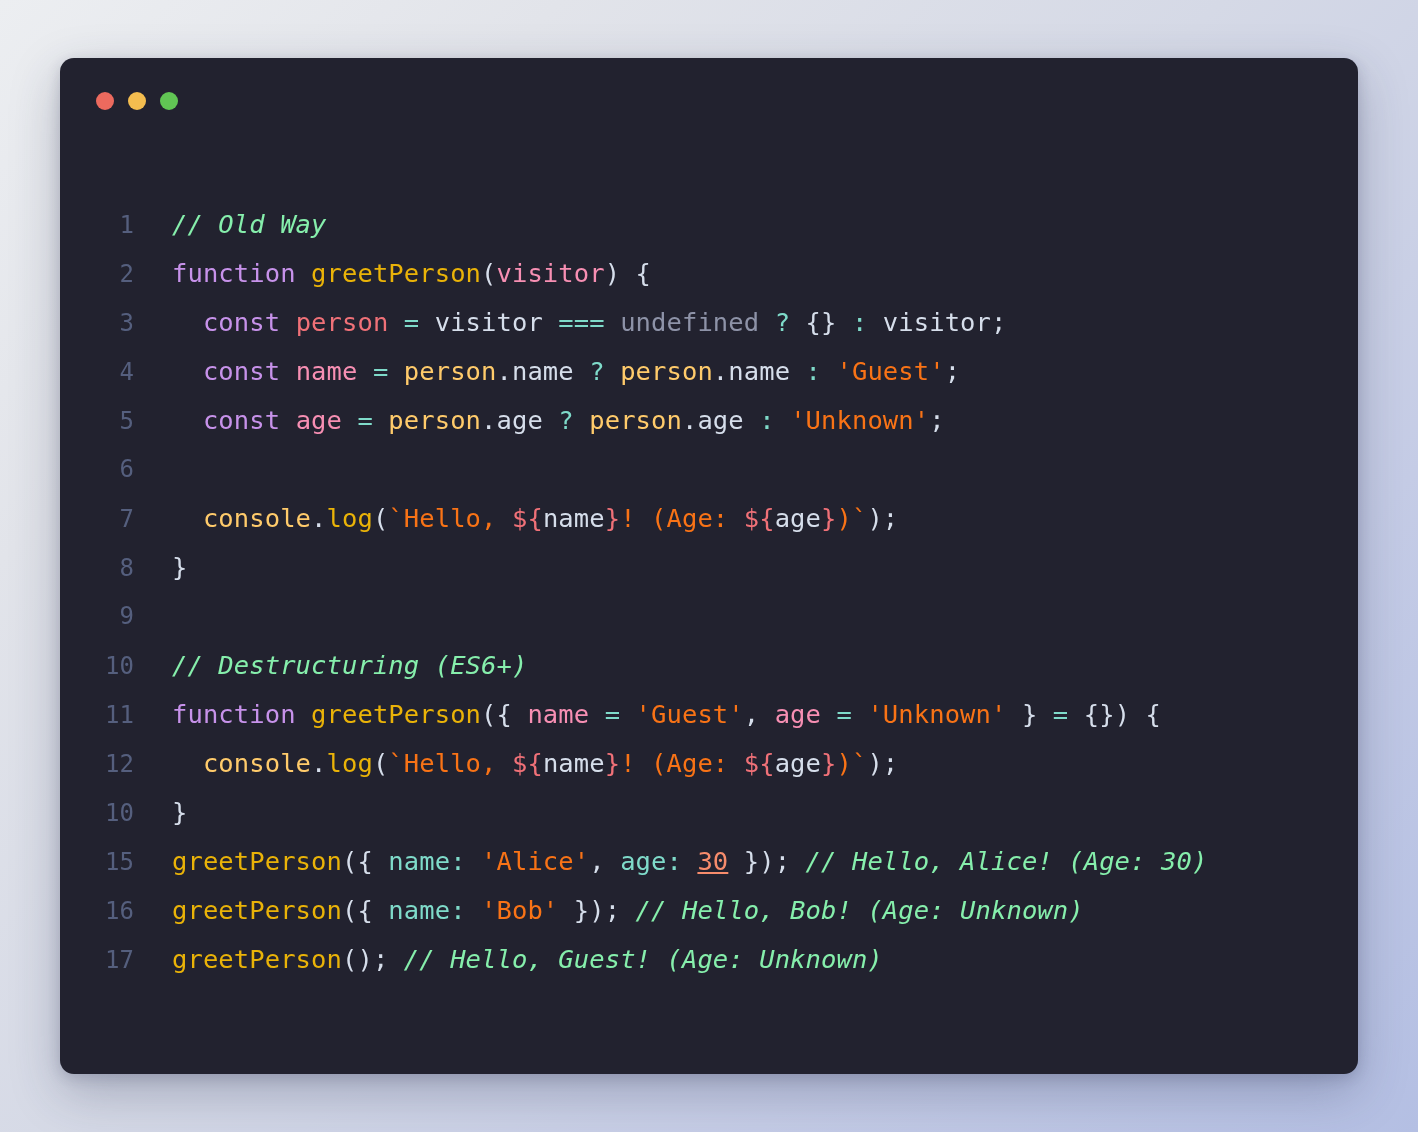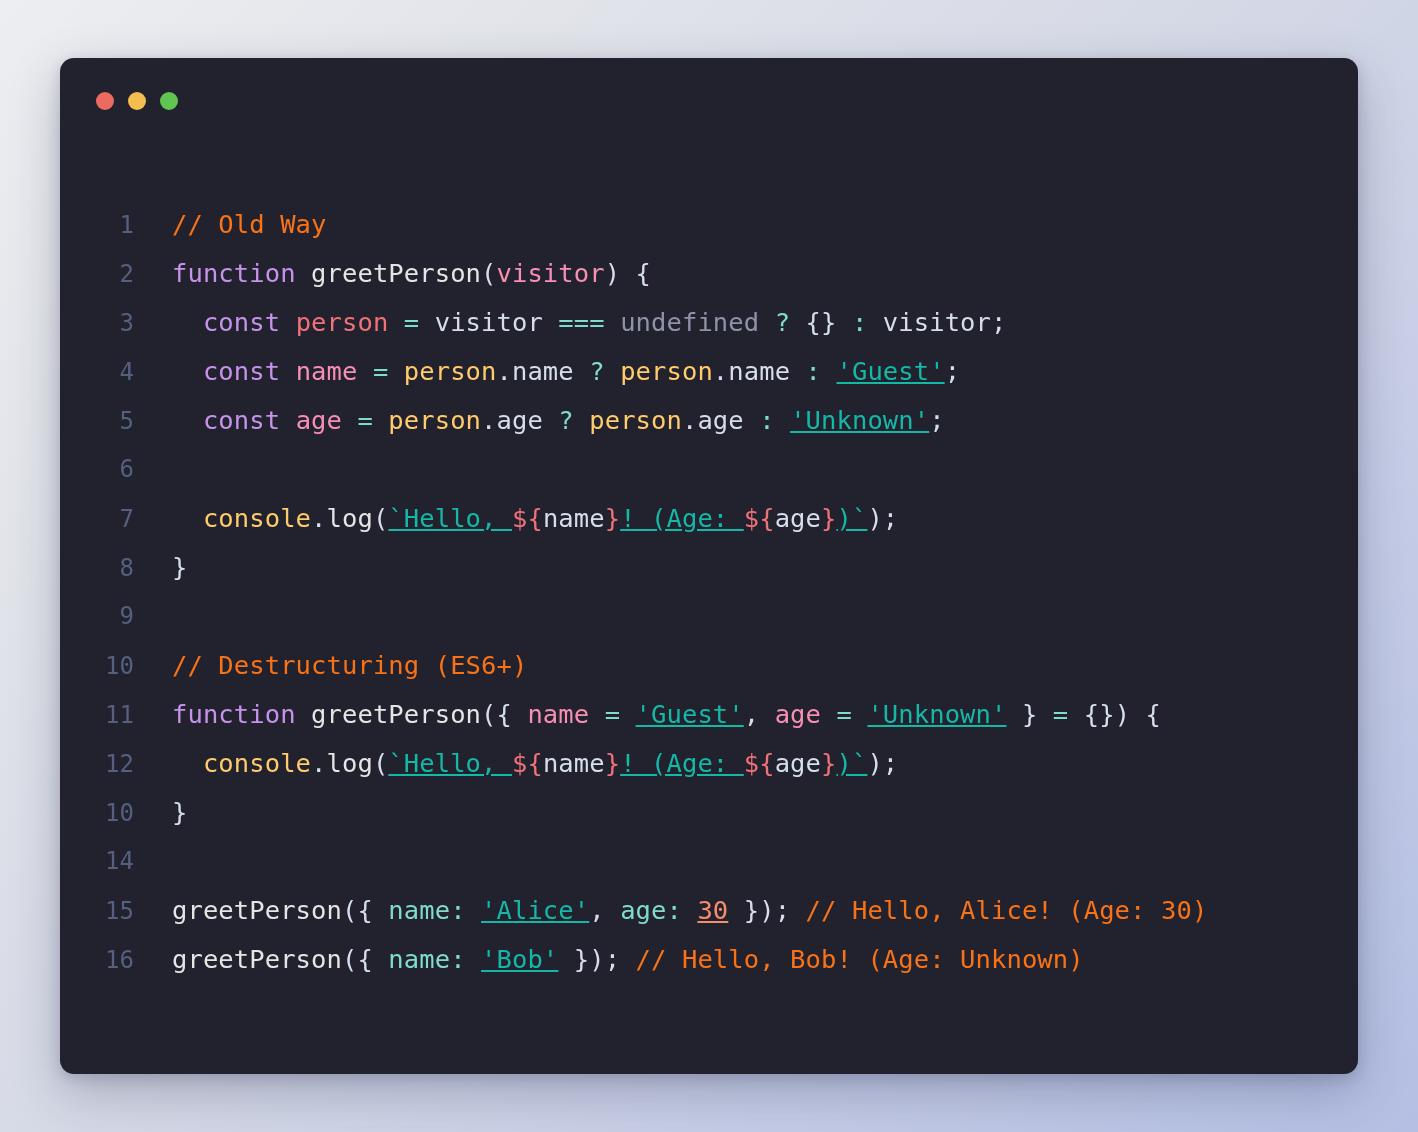--- a/index.html
+++ b/index.html
@@ -85,27 +85,27 @@
     user-select: none;
   }
   .code-text {
     flex: 1 1 auto;
     padding-left: 38px;
     color: #d6deeb;
     overflow: visible;
   }
 
   
-  .t-comment   { color: #f97316; }
+  .t-comment   { color: #86efac; font-style: italic; }
   .t-keyword   { color: #c792ea; }
-  .t-func      { color: #e5e5e5; }
+  .t-func      { color: #eab308; }
   .t-param     { color: #f78fb3; }
   .t-plain     { color: #d6deeb; }
   .t-op        { color: #7fdbca; }
-  .t-string    { color: #14b8a6; text-decoration: underline; }
+  .t-string    { color: #f97316; }
   .t-builtin   { color: #8e93a8; text-align: right; }
   .t-object    { color: #ffcb6b; }
   .t-prop      { color: #7fdbca; }
   .t-number    { color: #f78c6c; text-decoration: underline; }
   .t-interp    { color: #f07178; }
 </style>
 </head>
 <body>
 
 <div id="editor-window">
@@ -123,18 +123,18 @@
       <div class="code-line"><span class="ln">4</span><span class="code-text"><span class="t-plain">  </span><span class="t-keyword">const </span><span class="t-param">name</span><span class="t-plain"> </span><span class="t-op">=</span><span class="t-plain"> </span><span class="t-object">person</span><span class="t-plain">.name</span><span class="t-plain"> </span><span class="t-op">?</span><span class="t-plain"> </span><span class="t-object">person</span><span class="t-plain">.name</span><span class="t-plain"> </span><span class="t-op">:</span><span class="t-plain"> </span><span class="t-string">'Guest'</span><span class="t-plain">;</span></span></div>
       <div class="code-line"><span class="ln">5</span><span class="code-text"><span class="t-plain">  </span><span class="t-keyword">const </span><span class="t-param">age</span><span class="t-plain"> </span><span class="t-op">=</span><span class="t-plain"> </span><span class="t-object">person</span><span class="t-plain">.age</span><span class="t-plain"> </span><span class="t-op">?</span><span class="t-plain"> </span><span class="t-object">person</span><span class="t-plain">.age</span><span class="t-plain"> </span><span class="t-op">:</span><span class="t-plain"> </span><span class="t-string">'Unknown'</span><span class="t-plain">;</span></span></div>
       <div class="code-line"><span class="ln">6</span><span class="code-text"></span></div>
       <div class="code-line"><span class="ln">7</span><span class="code-text"><span class="t-plain">  </span><span class="t-object">console</span><span class="t-plain">.</span><span class="t-func">log</span><span class="t-plain">(</span><span class="t-string">`Hello, </span><span class="t-interp">${</span><span class="t-plain">name</span><span class="t-interp">}</span><span class="t-string">! (Age: </span><span class="t-interp">${</span><span class="t-plain">age</span><span class="t-interp">}</span><span class="t-string">)`</span><span class="t-plain">);</span></span></div>
       <div class="code-line"><span class="ln">8</span><span class="code-text"><span class="t-plain">}</span></span></div>
       <div class="code-line"><span class="ln">9</span><span class="code-text"></span></div>
       <div class="code-line"><span class="ln">10</span><span class="code-text"><span class="t-comment">// Destructuring (ES6+)</span></span></div>
       <div class="code-line"><span class="ln">11</span><span class="code-text"><span class="t-keyword">function </span><span class="t-func">greetPerson</span><span class="t-plain">({ </span><span class="t-param">name</span><span class="t-plain"> </span><span class="t-op">=</span><span class="t-plain"> </span><span class="t-string">'Guest'</span><span class="t-plain">, </span><span class="t-param">age</span><span class="t-plain"> </span><span class="t-op">=</span><span class="t-plain"> </span><span class="t-string">'Unknown'</span><span class="t-plain"> } </span><span class="t-op">=</span><span class="t-plain"> {}) {</span></span></div>
       <div class="code-line"><span class="ln">12</span><span class="code-text"><span class="t-plain">  </span><span class="t-object">console</span><span class="t-plain">.</span><span class="t-func">log</span><span class="t-plain">(</span><span class="t-string">`Hello, </span><span class="t-interp">${</span><span class="t-plain">name</span><span class="t-interp">}</span><span class="t-string">! (Age: </span><span class="t-interp">${</span><span class="t-plain">age</span><span class="t-interp">}</span><span class="t-string">)`</span><span class="t-plain">);</span></span></div>
       <div class="code-line"><span class="ln">10</span><span class="code-text"><span class="t-plain">}</span></span></div>
-      <div class="code-line"><span class="ln">14</span><span class="code-text"></span></div>
       <div class="code-line"><span class="ln">15</span><span class="code-text"><span class="t-func">greetPerson</span><span class="t-plain">({ </span><span class="t-prop">name</span><span class="t-prop">: </span><span class="t-string">'Alice'</span><span class="t-plain">, </span><span class="t-prop">age</span><span class="t-prop">: </span><span class="t-number">30</span><span class="t-plain"> });</span><span class="t-comment"> // Hello, Alice! (Age: 30)</span></span></div>
       <div class="code-line"><span class="ln">16</span><span class="code-text"><span class="t-func">greetPerson</span><span class="t-plain">({ </span><span class="t-prop">name</span><span class="t-prop">: </span><span class="t-string">'Bob'</span><span class="t-plain"> });</span><span class="t-comment"> // Hello, Bob! (Age: Unknown)</span></span></div>
+      <div class="code-line"><span class="ln">17</span><span class="code-text"><span class="t-func">greetPerson</span><span class="t-plain">();</span><span class="t-comment"> // Hello, Guest! (Age: Unknown)</span></span></div>
     </div>
 
 </div>
 
 </body></html>

